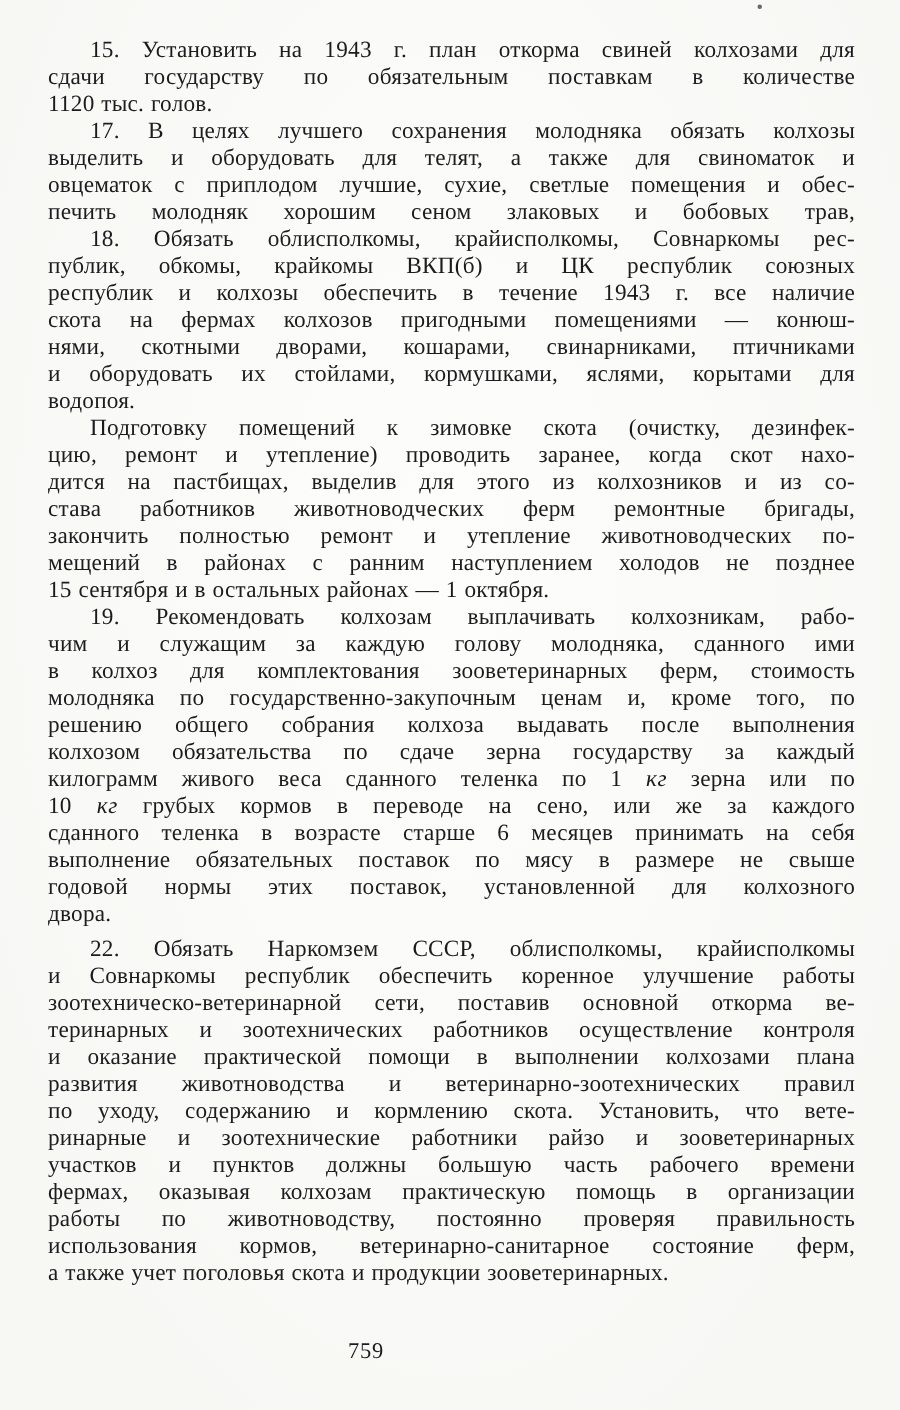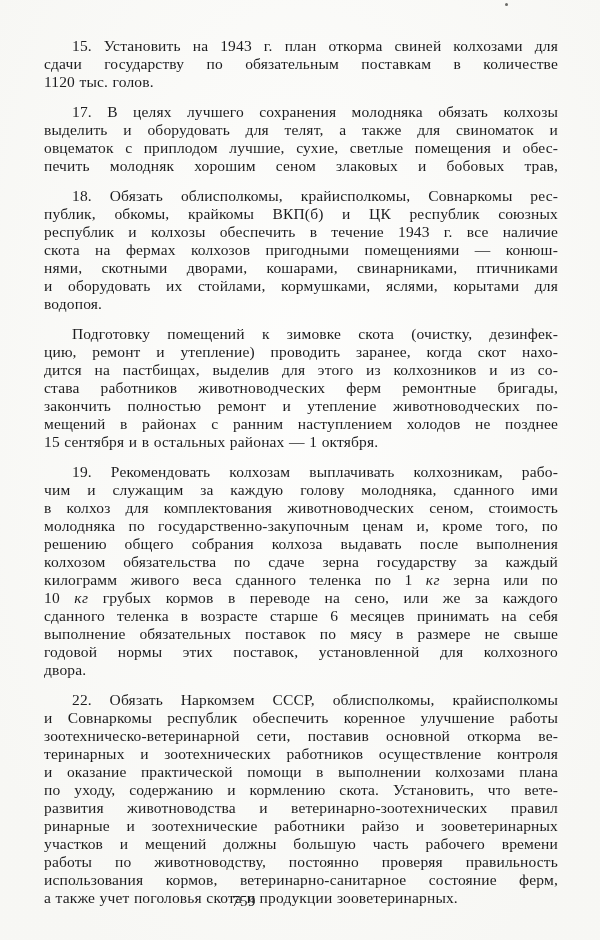--- a/index.html
+++ b/index.html
@@ -24,21 +24,21 @@
     color: #1c1c1e;
     letter-spacing: 0.15px;
     background:
       radial-gradient(ellipse at 50% 40%, rgba(255,255,255,0.6) 0%, rgba(0,0,0,0.015) 85%),
       #fbfbf8;
   }
   .text-block {
     width: 538px;
   }
   .para {
-    margin: 12px;
+    margin: 0;
   }
   .para.gap {
     margin-top: 5px;
   }
   .line {
     text-align: justify;
     text-align-last: justify;
     word-spacing: 0.5px;
   }
   .line.last {
@@ -101,40 +101,41 @@
         <div class="line">цию, ремонт и утепление) проводить заранее, когда скот нахо-</div>
         <div class="line">дится на пастбищах, выделив для этого из колхозников и из со-</div>
         <div class="line">става работников животноводческих ферм ремонтные бригады,</div>
         <div class="line">закончить полностью ремонт и утепление животноводческих по-</div>
         <div class="line">мещений в районах с ранним наступлением холодов не позднее</div>
         <div class="line last">15 сентября и в остальных районах — 1 октября.</div>
       </div>
       <div class="para">
         <div class="line first">19. Рекомендовать колхозам выплачивать колхозникам, рабо-</div>
         <div class="line">чим и служащим за каждую голову молодняка, сданного ими</div>
-        <div class="line">в колхоз для комплектования животноводческих сеном, стоимость</div>
+        <div class="line">в колхоз для комплектования зооветеринарных ферм, стоимость</div>
         <div class="line">молодняка по государственно-закупочным ценам и, кроме того, по</div>
         <div class="line">решению общего собрания колхоза выдавать после выполнения</div>
         <div class="line">колхозом обязательства по сдаче зерна государству за каждый</div>
         <div class="line">килограмм живого веса сданного теленка по 1 <i>кг</i> зерна или по</div>
         <div class="line">10 <i>кг</i> грубых кормов в переводе на сено, или же за каждого</div>
         <div class="line">сданного теленка в возрасте старше 6 месяцев принимать на себя</div>
         <div class="line">выполнение обязательных поставок по мясу в размере не свыше</div>
         <div class="line">годовой нормы этих поставок, установленной для колхозного</div>
         <div class="line last">двора.</div>
       </div>
       <div class="para gap">
         <div class="line first">22. Обязать Наркомзем СССР, облисполкомы, крайисполкомы</div>
         <div class="line">и Совнаркомы республик обеспечить коренное улучшение работы</div>
         <div class="line">зоотехническо-ветеринарной сети, поставив основной откорма ве-</div>
         <div class="line">теринарных и зоотехнических работников осуществление контроля</div>
         <div class="line">и оказание практической помощи в выполнении колхозами плана</div>
+        <div class="line">развития животноводства и ветеринарно-зоотехнических правил</div>
         <div class="line">по уходу, содержанию и кормлению скота. Установить, что вете-</div>
-        <div class="line">развития животноводства и ветеринарно-зоотехнических правил</div>
         <div class="line">ринарные и зоотехнические работники райзо и зооветеринарных</div>
-        <div class="line">участков и мещений должны большую часть рабочего времени</div>
+        <div class="line">участков и пунктов должны большую часть рабочего времени</div>
+        <div class="line">фермах, оказывая колхозам практическую помощь в организации</div>
         <div class="line">работы по животноводству, постоянно проверяя правильность</div>
         <div class="line">использования кормов, ветеринарно-санитарное состояние ферм,</div>
         <div class="line last">а также учет поголовья скота и продукции зооветеринарных.</div>
       </div>
     </div>
   <div class="page-number">759</div>
 </div>
 
 </body></html>

